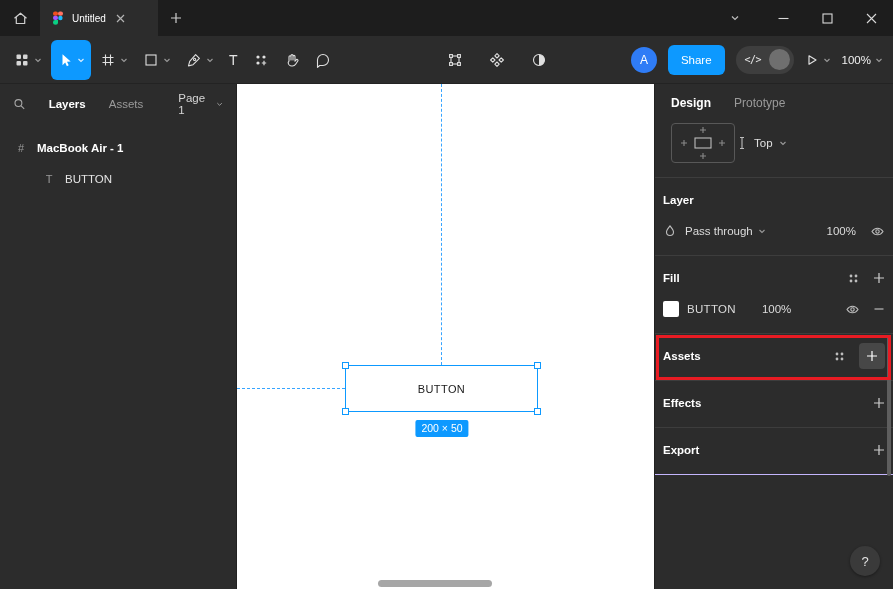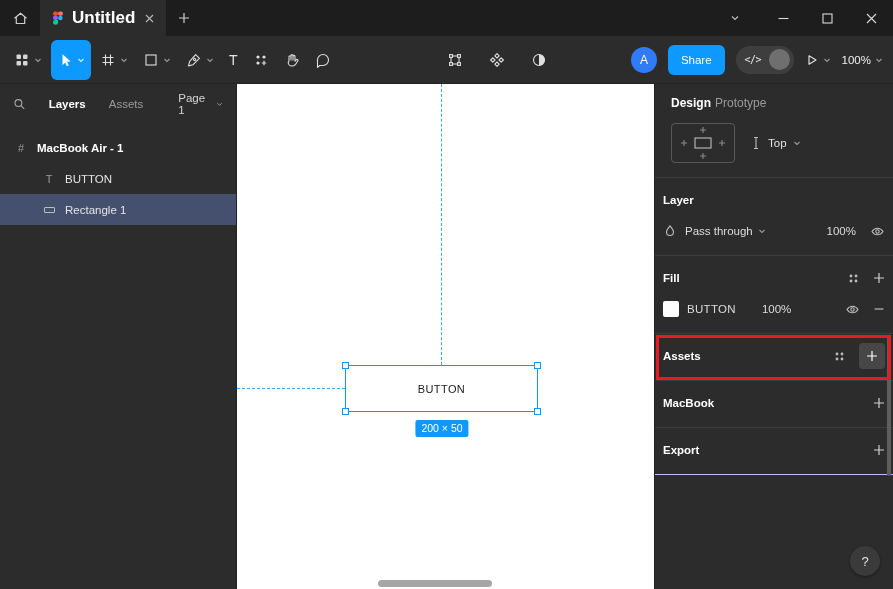--- a/index.html
+++ b/index.html
@@ -8,21 +8,21 @@
     font-family:"Liberation Sans", sans-serif;
     background:#2c2c2c; color:#fff; font-size:11.5px;
     -webkit-font-smoothing:antialiased;
   }
   svg { display:block; }
 
   
   .titlebar { height:36px; background:#1d1d1d; display:flex; align-items:stretch; }
   .home-btn { width:40px; display:flex; align-items:center; justify-content:center; }
   .file-tab { display:flex; align-items:center; gap:8px; background:#2c2c2c; padding:0 10px 0 12px; min-width:118px; }
-  .file-tab .tab-title { font-size:17px; color:#fff;font-weight:bold; }
+  .file-tab .tab-title { font-size:10px; color:#fff; }
   .tab-close { color:#b3b3b3; display:flex; align-items:center; padding:2px; cursor:default; }
   .new-tab { width:36px; display:flex; align-items:center; justify-content:center; color:#cfcfcf; }
   .titlebar-spacer { flex:1; }
   .win-btn { width:44px; display:flex; align-items:center; justify-content:center; color:#d9d9d9; }
   .tab-overflow { width:40px; display:flex; align-items:center; justify-content:center; color:#bdbdbd; margin-right:6px; }
 
   
   .toolbar { height:48px; background:#2c2c2c; display:flex; align-items:center; padding:0 10px 0 8px; position:relative; border-bottom:1px solid #232323; }
   .tool { height:40px; display:flex; align-items:center; justify-content:center; padding:0 6px; border-radius:6px; margin-right:3px; }
   .tool .chev { margin-left:4px; color:#9a9a9a; }
@@ -64,24 +64,24 @@
   .selection-box { position:absolute; left:108px; top:281px; width:193px; height:47px; background:#fff; border:1.5px solid #0d99ff; display:flex; align-items:center; justify-content:center; }
   .selection-label { color:#1a1a1a; font-size:11px; letter-spacing:0.4px; }
   .handle { position:absolute; width:7px; height:7px; background:#fff; border:1px solid #0d99ff; }
   .h-tl { left:-4px; top:-4px; } .h-tr { right:-4px; top:-4px; }
   .h-bl { left:-4px; bottom:-4px; } .h-br { right:-4px; bottom:-4px; }
   .dim-badge { position:absolute; left:205px; top:336px; transform:translateX(-50%); background:#0d99ff; color:#fff; font-size:10.5px; padding:2px 6px 3px; border-radius:2px; white-space:nowrap; }
   .hscroll { position:absolute; left:141px; bottom:2px; width:114px; height:7px; background:#a6a6a6; border-radius:4px; }
 
   
   .inspector { width:239px; background:#2c2c2c; border-left:1px solid #222; position:relative; display:flex; flex-direction:column; }
-  .insp-tabs { display:flex; gap:4px; padding:12px 16px 9px; }
+  .insp-tabs { display:flex; gap:23px; padding:12px 16px 9px; }
   .insp-tab { color:#9a9a9a; font-size:12px; }
   .insp-tab.active { color:#fff; font-weight:600; }
-  .preview-row { display:flex; align-items:center; gap:15px; padding:4px 16px 14px; }
+  .preview-row { display:flex; align-items:center; gap:1px; padding:4px 16px 14px; }
   .constraints-box { width:64px; height:40px; border:1px solid #585858; border-radius:4px; display:flex; align-items:center; justify-content:center; }
   .align-ctl { display:flex; align-items:center; gap:6px; color:#e0e0e0; }
   .section { border-top:1px solid #3d3d3d; padding:11px 8px 13px; position:relative; }
   .section-title { font-weight:600; color:#fff; font-size:11.5px; }
   .section-head { display:flex; align-items:center; height:22px; }
   .head-icons { margin-left:auto; display:flex; align-items:center; gap:13px; color:#bdbdbd; }
   .ctl-row { display:flex; align-items:center; margin-top:9px; height:22px; color:#dcdcdc; }
   .blend-name { margin-left:8px; margin-right:5px; }
   .opacity-val { margin-left:auto; }
   .row-right { display:flex; align-items:center; gap:13px; margin-left:14px; color:#bdbdbd; }
@@ -299,26 +299,20 @@
     </div>
     <div class="layers-list">
       <div class="layer-row">
         <span class="licon">#</span>
         <span class="frame-row-name">MacBook Air - 1</span>
       </div>
       <div class="layer-row indent">
         <span class="licon">T</span>
         <span>BUTTON</span>
       </div>
-      <div class="layer-row indent selected">
-        <span class="licon">
-            <span class="rect-glyph"></span>
-          </span>
-        <span>Rectangle 1</span>
-      </div>
     </div>
   </div>
 
   <div class="canvas">
     <div class="guide-v"></div>
     <div class="guide-h"></div>
     <div class="selection-box">
       <span class="selection-label">BUTTON</span>
       <span class="handle h-tl"></span>
       <span class="handle h-tr"></span>
@@ -426,21 +420,21 @@
               <svg width="12" height="12" viewBox="0 0 12 12" stroke="#ffffff" stroke-width="1.2">
                 <path d="M6 1v10M1 6h10"></path>
               </svg>
             </span>
         </span>
       </div>
     </div>
 
     <div class="section">
       <div class="section-head">
-        <span class="section-title">MacBook</span>
+        <span class="section-title">Effects</span>
         <span class="head-icons">
           <span class="plus-btn">
               <svg width="12" height="12" viewBox="0 0 12 12" stroke="#cfcfcf" stroke-width="1.2">
                 <path d="M6 1v10M1 6h10"></path>
               </svg>
             </span>
         </span>
       </div>
     </div>
 

